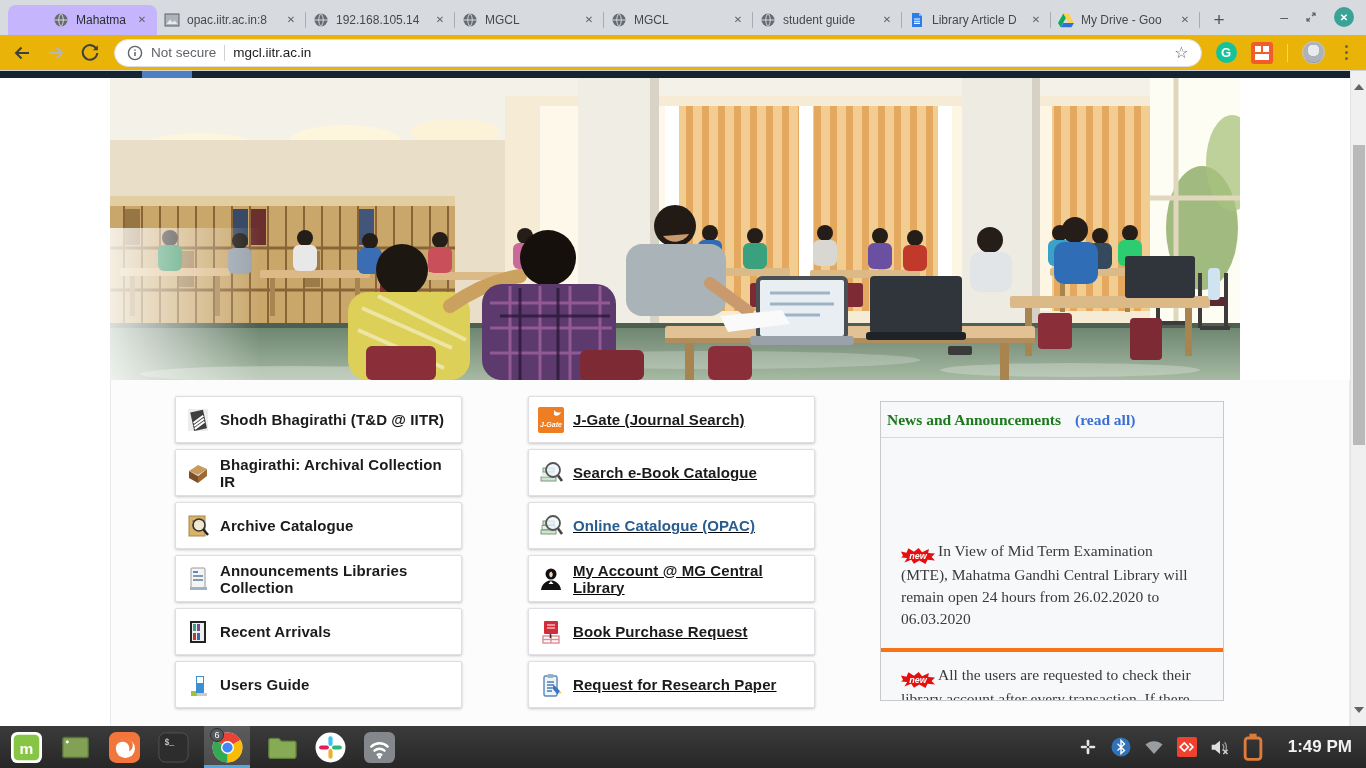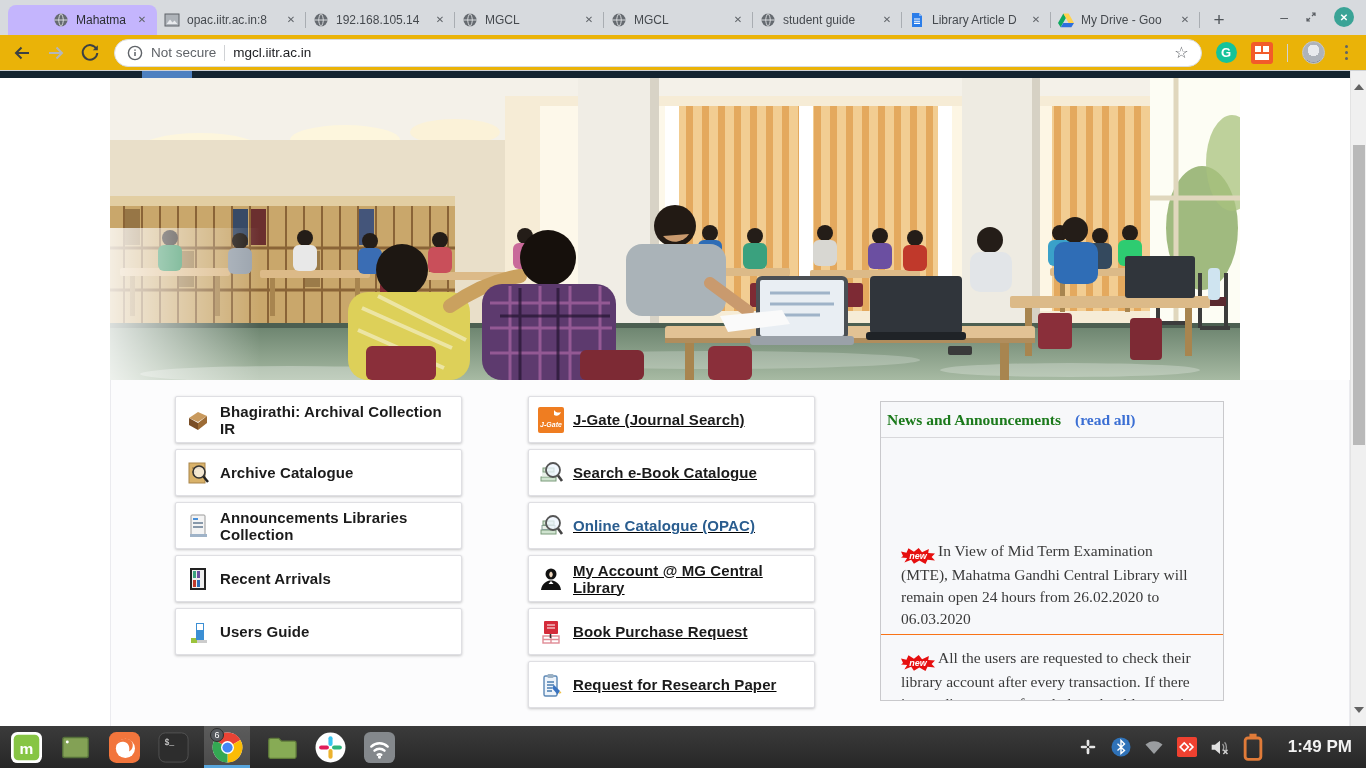--- a/index.html
+++ b/index.html
@@ -45,21 +45,21 @@
   .card { height:47px; margin-bottom:6px; background:#fff; border:1px solid #dfdfe3; border-radius:2px; box-shadow:0 1px 3px rgba(0,0,0,.22); display:flex; align-items:center; padding:0 9px; gap:9px; cursor:pointer; }
   .card-ic { width:26px; height:26px; flex:0 0 26px; display:inline-flex; }
   .card-label { font-size:15px; font-weight:bold; color:#1b1b1b; letter-spacing:.1px; }
   .card-label.link-blue { color:#2a5d8f; }
 
   
   .news { width:344px; height:300px; margin-left:65px; margin-top:21px; background:#f7f8fa; border:1px solid #c9c9cc; overflow:hidden; font-family:"Liberation Serif",serif; }
   .news-header { display:flex; align-items:center; padding:9px 6px 8px; border-bottom:1px solid #d8d8db; font-size:15.5px; font-weight:bold; }
   .news-title { color:#1c7a1c; }
   .read-all { color:#3b6fd4; margin-left:14px; }
-  .news-item { padding:12px 20px 4px; font-size:15.5px; line-height:22px; color:#3a3a3a; border-bottom:1px solid #f97316; }
+  .news-item { padding:12px 20px 18px; font-size:15.5px; line-height:22px; color:#3a3a3a; border-bottom:4px solid #f97316; }
   .news-item.first { padding-top:102px; }
   .new-badge { display:inline-block; width:34px; height:16px; margin-right:3px; vertical-align:-3px; background:#e60f0f; color:#fff; font:italic bold 9px/16px "Liberation Sans",sans-serif; text-align:center;
     clip-path:polygon(6% 50%,0 22%,16% 30%,22% 2%,38% 24%,52% 0,62% 26%,82% 6%,80% 32%,100% 34%,90% 56%,100% 78%,78% 74%,72% 100%,54% 78%,38% 98%,30% 74%,10% 90%,18% 62%,0 60%); }
 
   
   .scrollbar { position:absolute; top:71px; right:0; width:16px; height:655px; background:#f0f0f0; border-left:1px solid #e3e3e3; }
   .sb-up { position:absolute; top:8px; left:3px; width:0; height:0; border:5px solid transparent; border-bottom:6px solid #636363; }
   .sb-down { position:absolute; bottom:8px; left:3px; width:0; height:0; border:5px solid transparent; border-top:6px solid #636363; }
   .sb-thumb { position:absolute; top:74px; left:2px; width:12px; height:300px; background:#b9b9b9; }
 
@@ -415,20 +415,32 @@
 
     <rect x="0" y="150" width="150" height="152" fill="url(#fadeL)"></rect>
   </svg>
 
   <div class="content">
 
     <div class="links-col">
       <div class="card">
         <span class="card-ic">
             <svg viewBox="0 0 26 26">
+              <rect x="3" y="2" width="20" height="22" fill="#ececec"></rect>
+              <g transform="rotate(-12 13 13)">
+                <rect x="7" y="4" width="13" height="19" fill="#3f3f3f"></rect>
+                <path d="M8 18l11-5M8 21l11-5M8 15l11-5" stroke="#fff" stroke-width="2"></path>
+              </g>
+            </svg>
+          </span>
+        <span class="card-label">Shodh Bhagirathi (T&amp;D @ IITR)</span>
+      </div>
+      <div class="card">
+        <span class="card-ic">
+            <svg viewBox="0 0 26 26">
               <path d="M4 11l9-6 9 4-9 6z" fill="#c99a5e"></path>
               <path d="M4 11v7l9 5v-7z" fill="#7a4e26"></path>
               <path d="M22 9v7l-9 7v-7z" fill="#9c6b35"></path>
             </svg>
           </span>
         <span class="card-label">Bhagirathi: Archival Collection IR</span>
       </div>
       <div class="card">
         <span class="card-ic">
             <svg viewBox="0 0 26 26">

